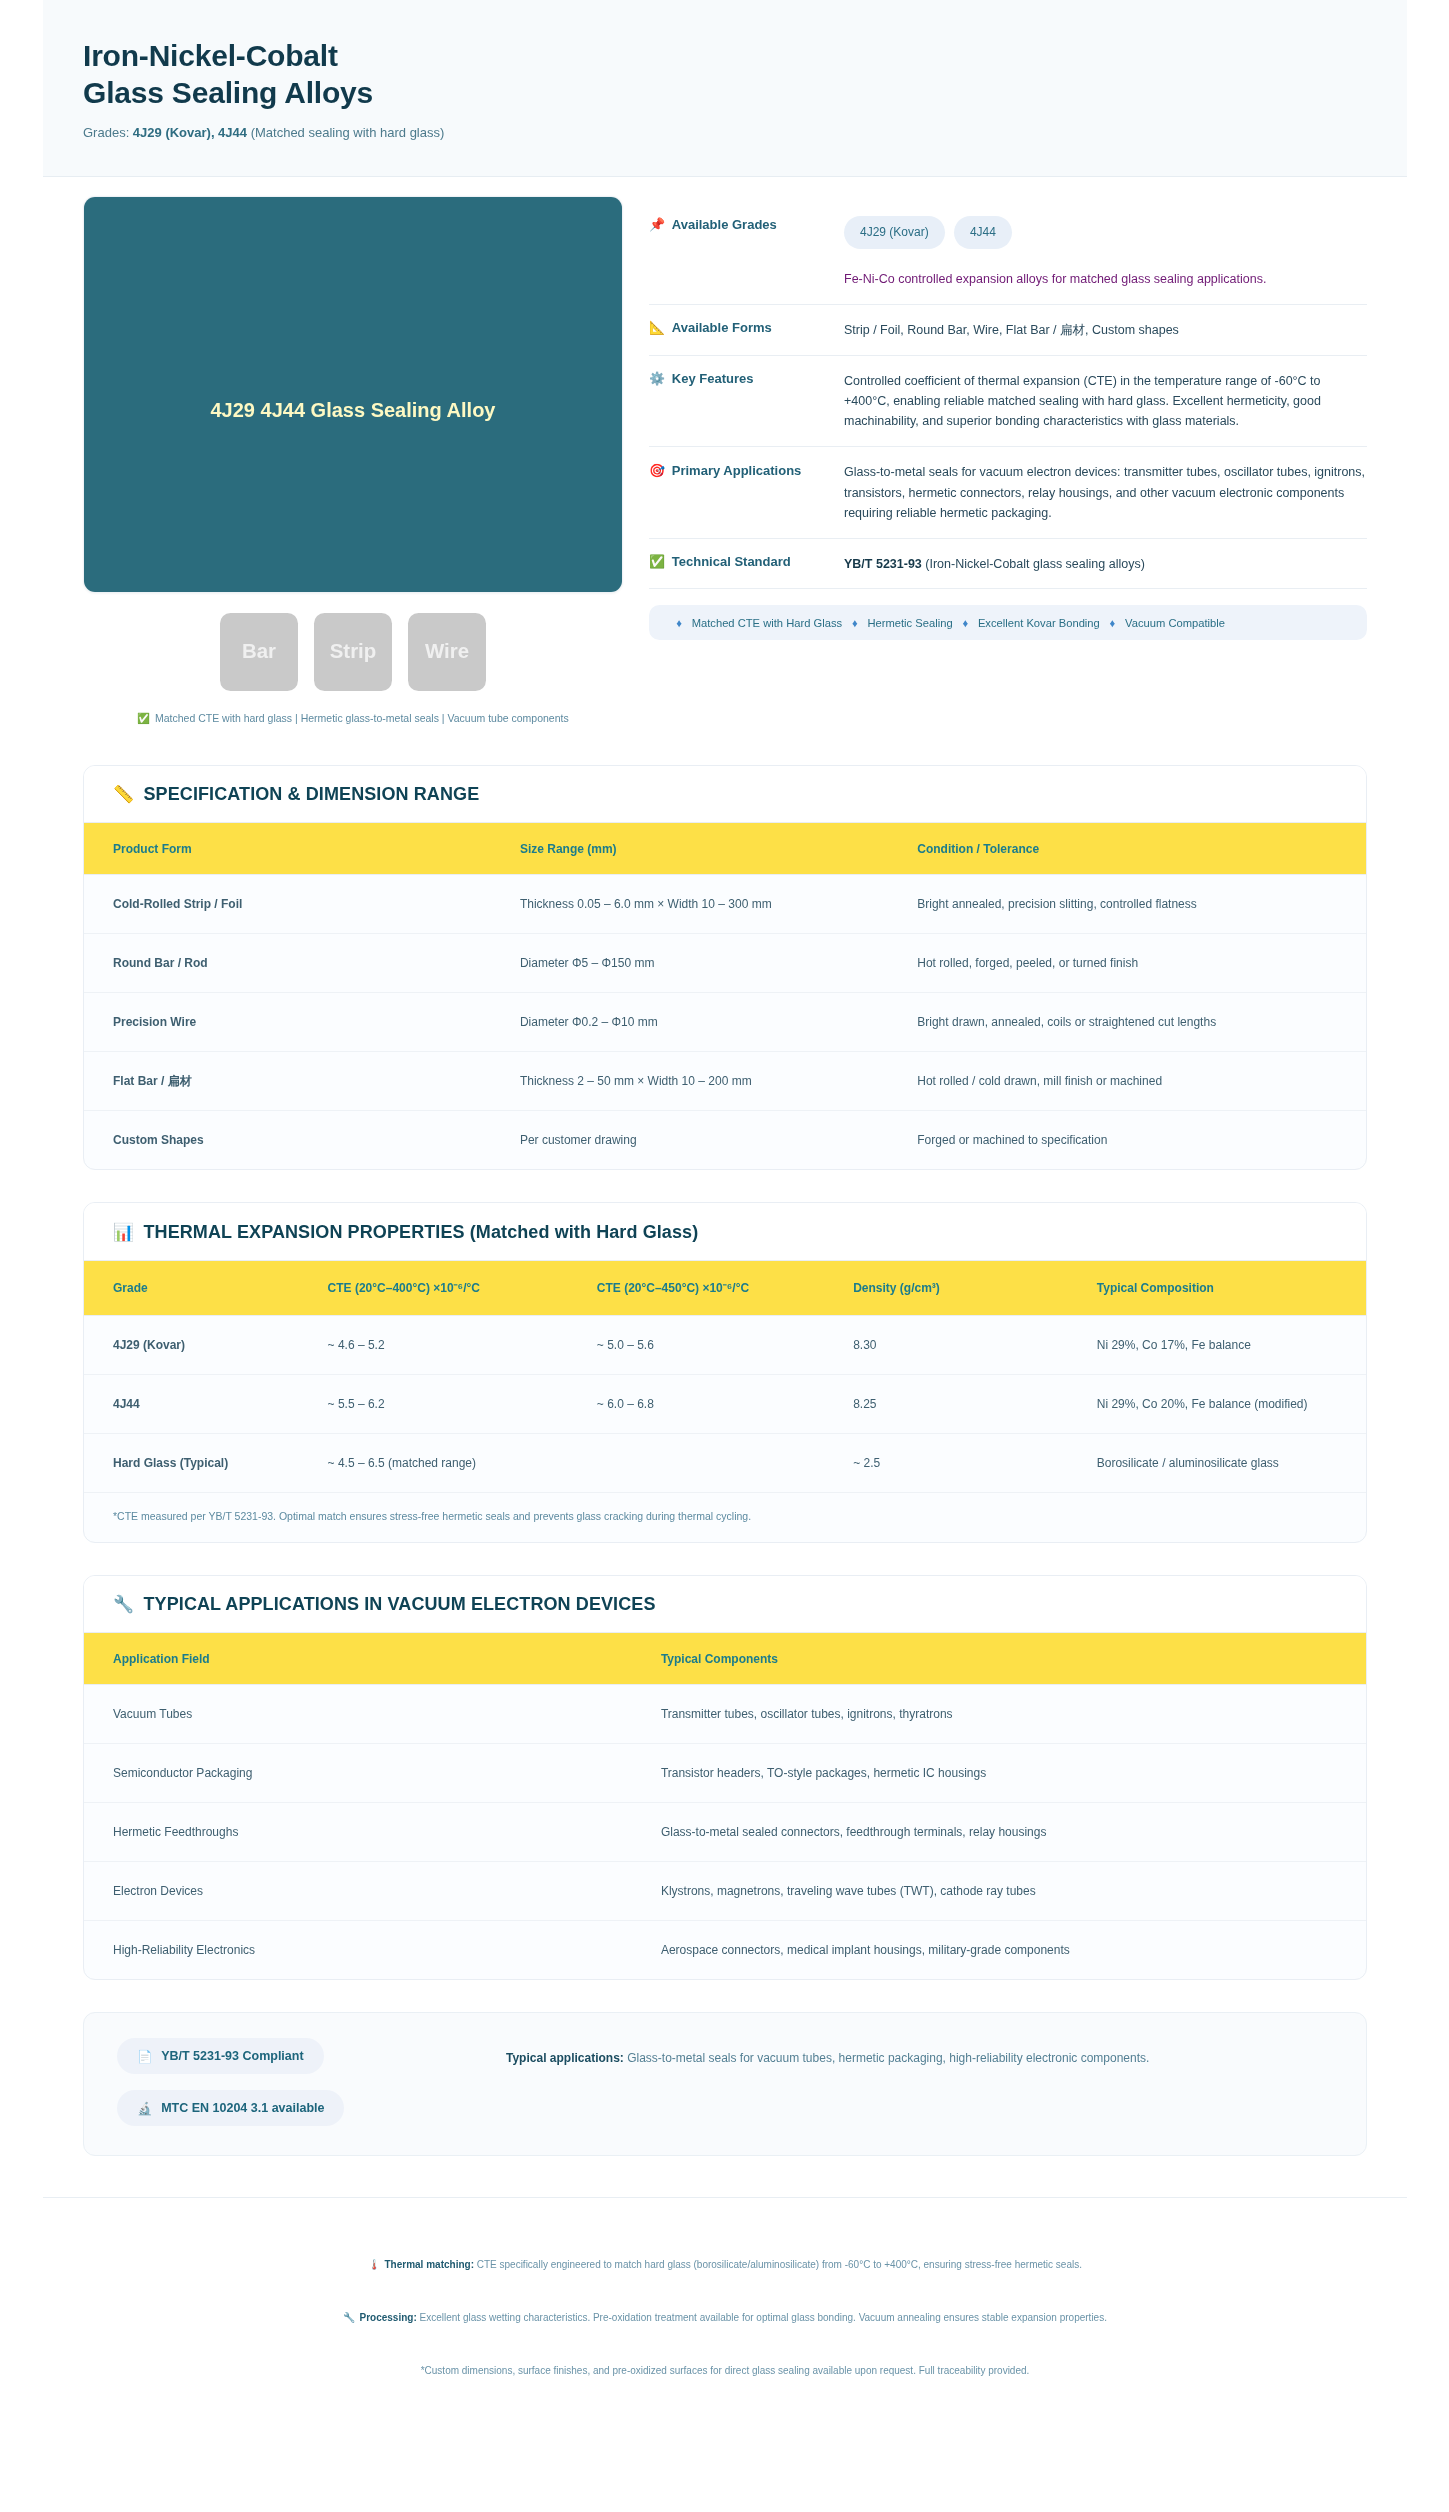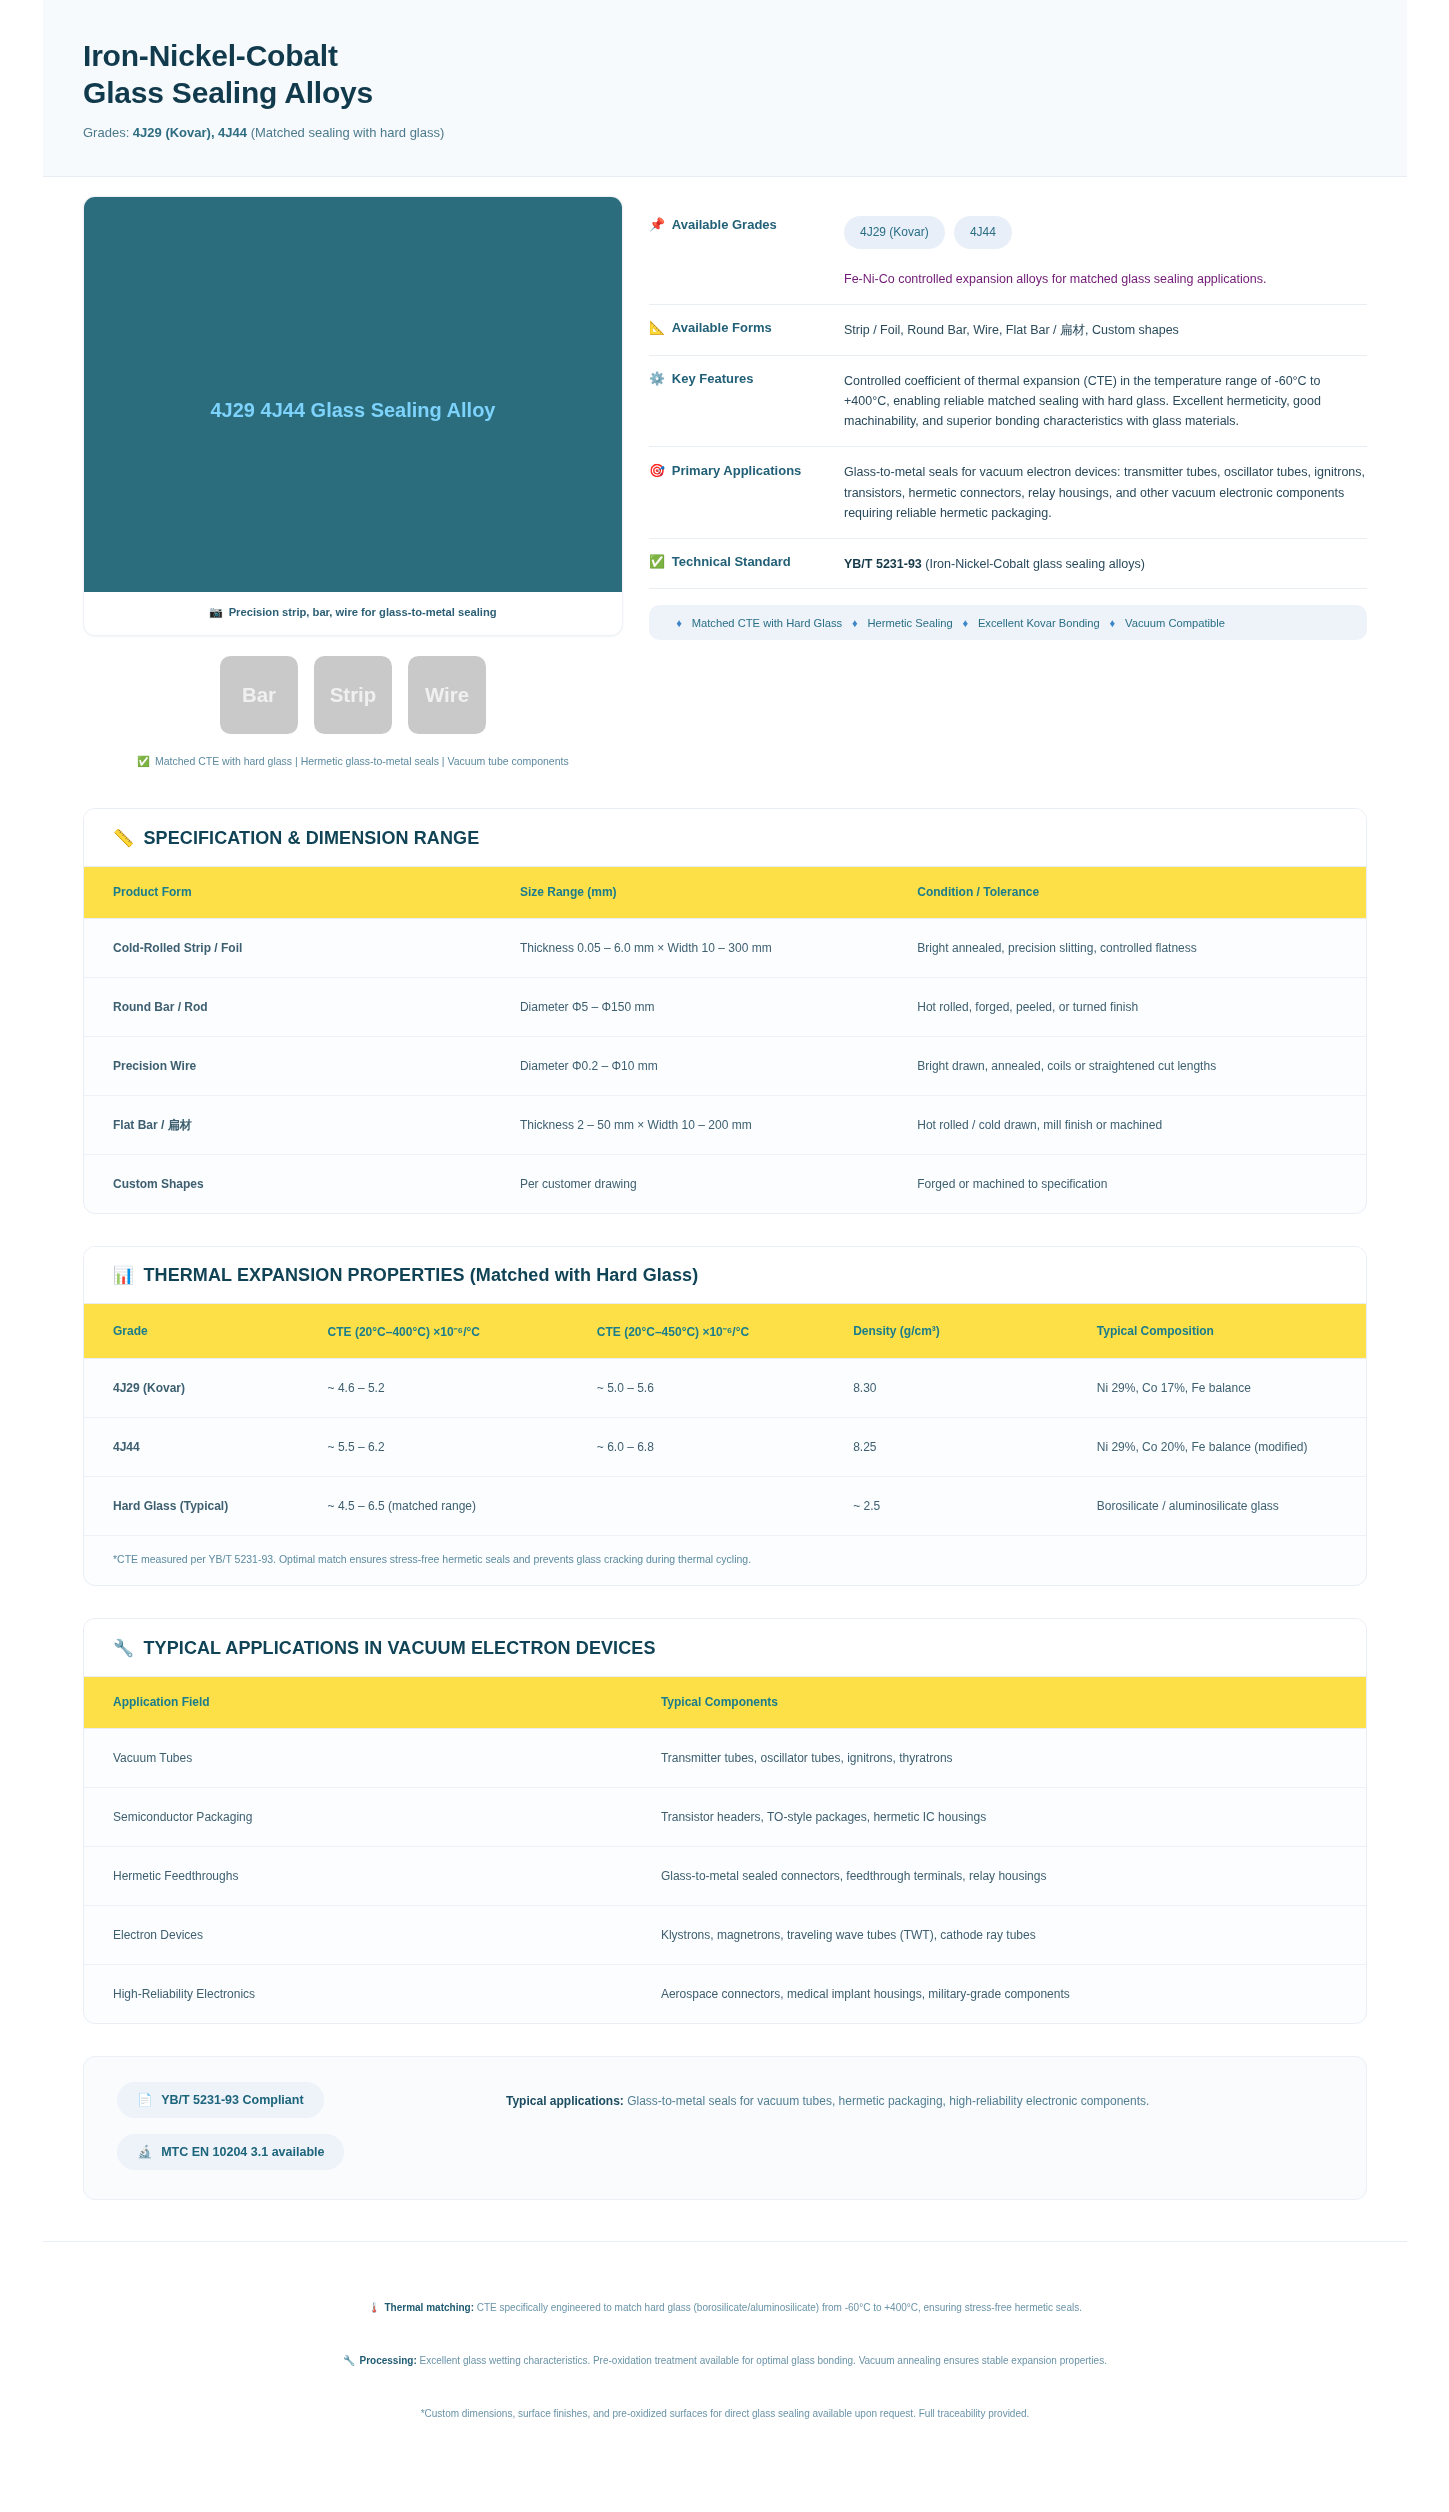--- a/index.html
+++ b/index.html
@@ -54,21 +54,21 @@
     box-shadow: 0 0.7px 2px rgba(20,50,70,.05);
   }
   .img-ph {
     height: 395px;
     background: #2b6c7d;
     display: flex;
     align-items: center;
     justify-content: center;
   }
   .img-ph-label {
-    color: #7dd3fc;
+    color: #fef9c3;
     font-size: 20px;
     font-weight: bold;
     margin-top: 32px;
   }
   .img-cap {
     text-align: center;
     padding: 14.5px 8px 16px 8px;
     font-size: 11.2px;
     font-weight: bold;
     color: #2c5f75;
@@ -289,23 +289,20 @@
       <span>Grades: </span><b>4J29 (Kovar), 4J44</b><span> (Matched sealing with hard glass)</span>
     </div>
   </div>
 
   <div class="hero-body">
 
     <div class="hero-left">
       <div class="img-card">
         <div class="img-ph">
           <div class="img-ph-label">4J29 4J44 Glass Sealing Alloy</div>
-        </div>
-        <div class="img-cap">
-          <span class="emo">📷</span><span>Precision strip, bar, wire for glass-to-metal sealing</span>
         </div>
       </div>
 
       <div class="thumbs">
         <div class="thumb">Bar</div>
         <div class="thumb">Strip</div>
         <div class="thumb">Wire</div>
       </div>
 
       <div class="left-note">

